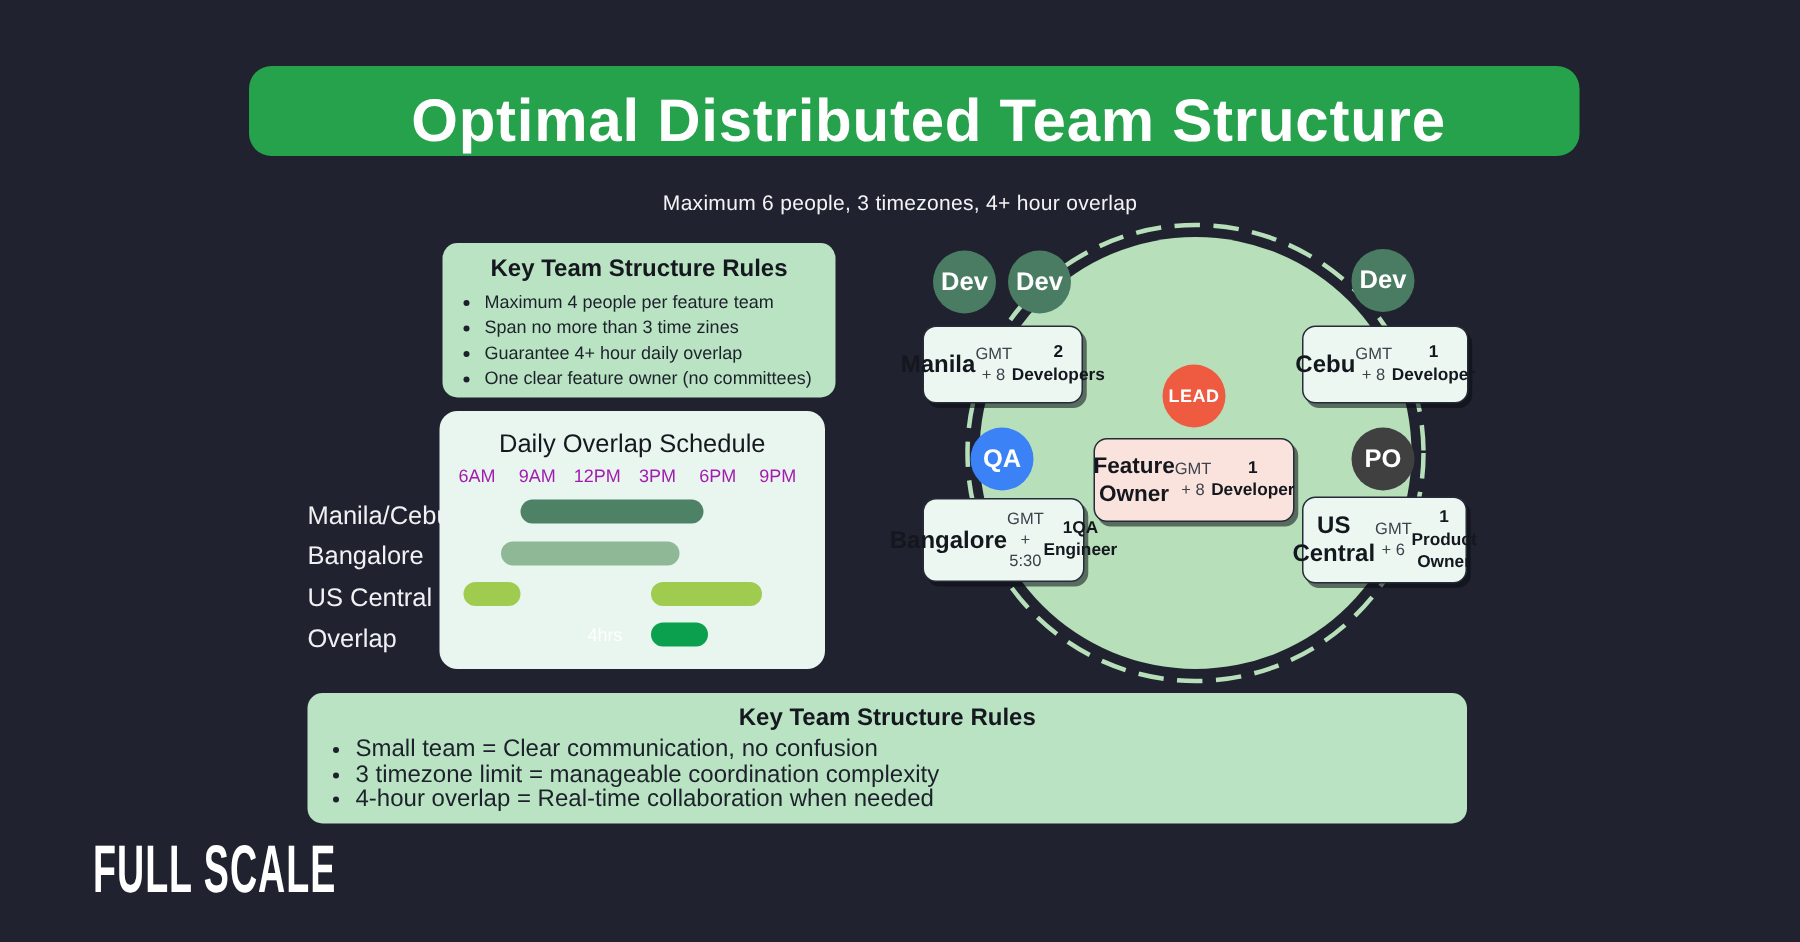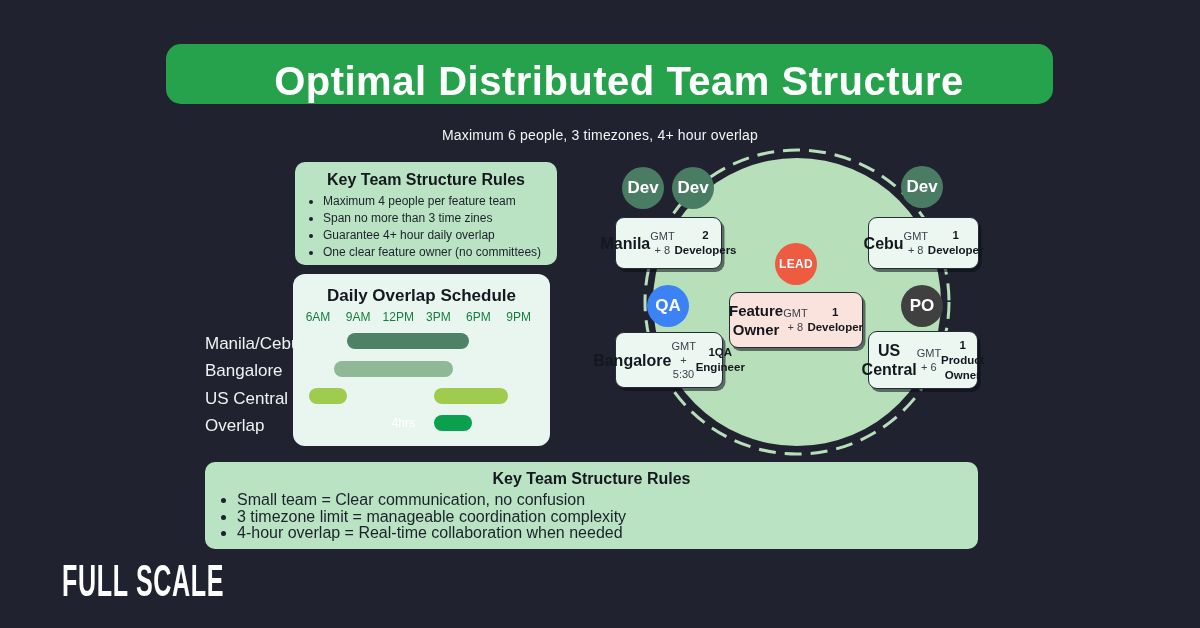--- a/index.html
+++ b/index.html
@@ -28,24 +28,24 @@
     background:#b9e3c3;border-radius:10px;color:#15181e;
   }
   .rules-box h2{margin:9px 0 4px 0;text-align:center;font-size:16px;font-weight:800;}
   .rules-box ul{margin:0;padding:0 10px 0 28px;list-style:disc;}
   .rules-box li{font-size:12px;line-height:17px;color:#1d212b;}
   
   .sched-box{
     position:absolute;left:293px;top:274px;width:257px;height:172px;
     background:#e9f5ef;border-radius:12px;
   }
-  .sched-box h2{margin:12px 0 0 0;text-align:center;font-size:17px;font-weight:700;color:#15181e;}
+  .sched-box h2{margin:12px 0 0 0;text-align:center;font-size:17px;font-weight:400;color:#15181e;}
   .time-label{
     position:absolute;top:36px;width:40px;text-align:center;
-    font-size:12px;font-weight:500;color:#15803d;
+    font-size:12px;font-weight:500;color:#a21caf;
   }
   .sched-bar{position:absolute;border-radius:8px;}
   .sched-annot{
     position:absolute;font-size:12px;font-weight:500;color:#ffffff;text-align:center;
   }
   .row-label{
     position:absolute;left:205px;height:16px;color:#f0f1f3;font-size:17px;font-weight:500;white-space:nowrap;
   }
   
   .circle-svg{position:absolute;left:637px;top:142px;}

